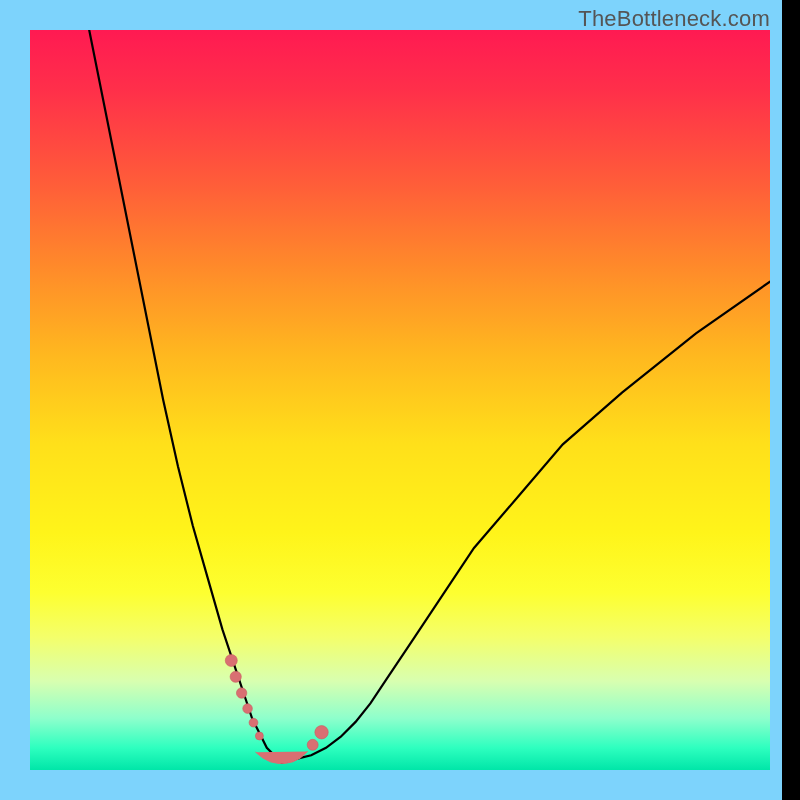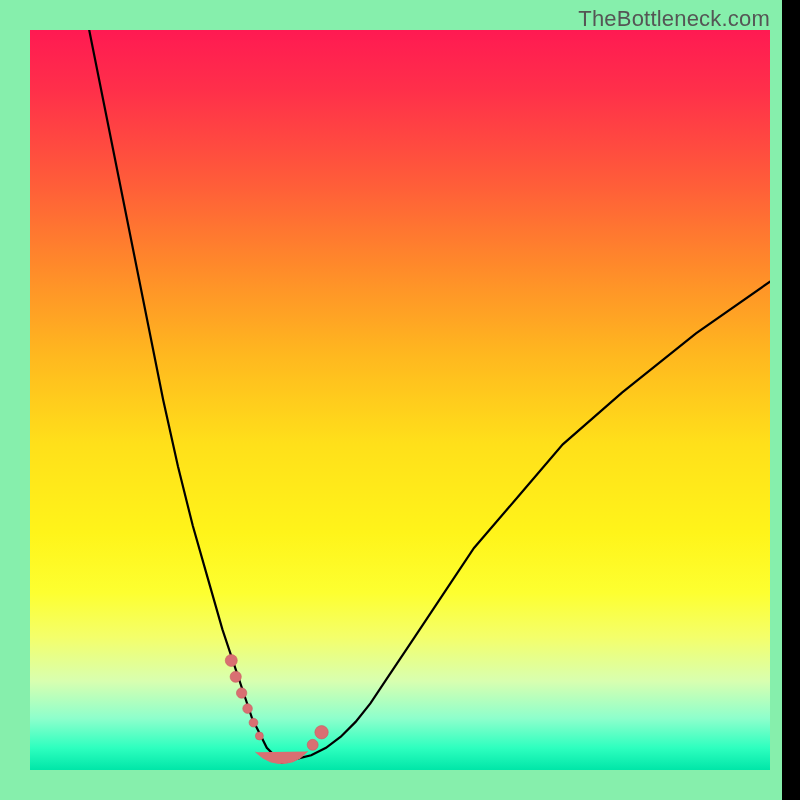--- a/index.html
+++ b/index.html
@@ -8,21 +8,21 @@
     width: 800px;
     height: 800px;
     overflow: hidden;
     background: #000;
     font-family: Arial, Helvetica, sans-serif;
   }
   .frame {
     position: absolute;
     top: 0; left: 0;
     width: 782px; height: 800px;
-    background: #86efac;
+    background: #7dd3fc;
   }
   .plot-area {
     position: absolute;
     top: 30px;
     left: 30px;
     width: 740px;
     height: 740px;
     overflow: hidden;
   }
   .gradient-bg {

